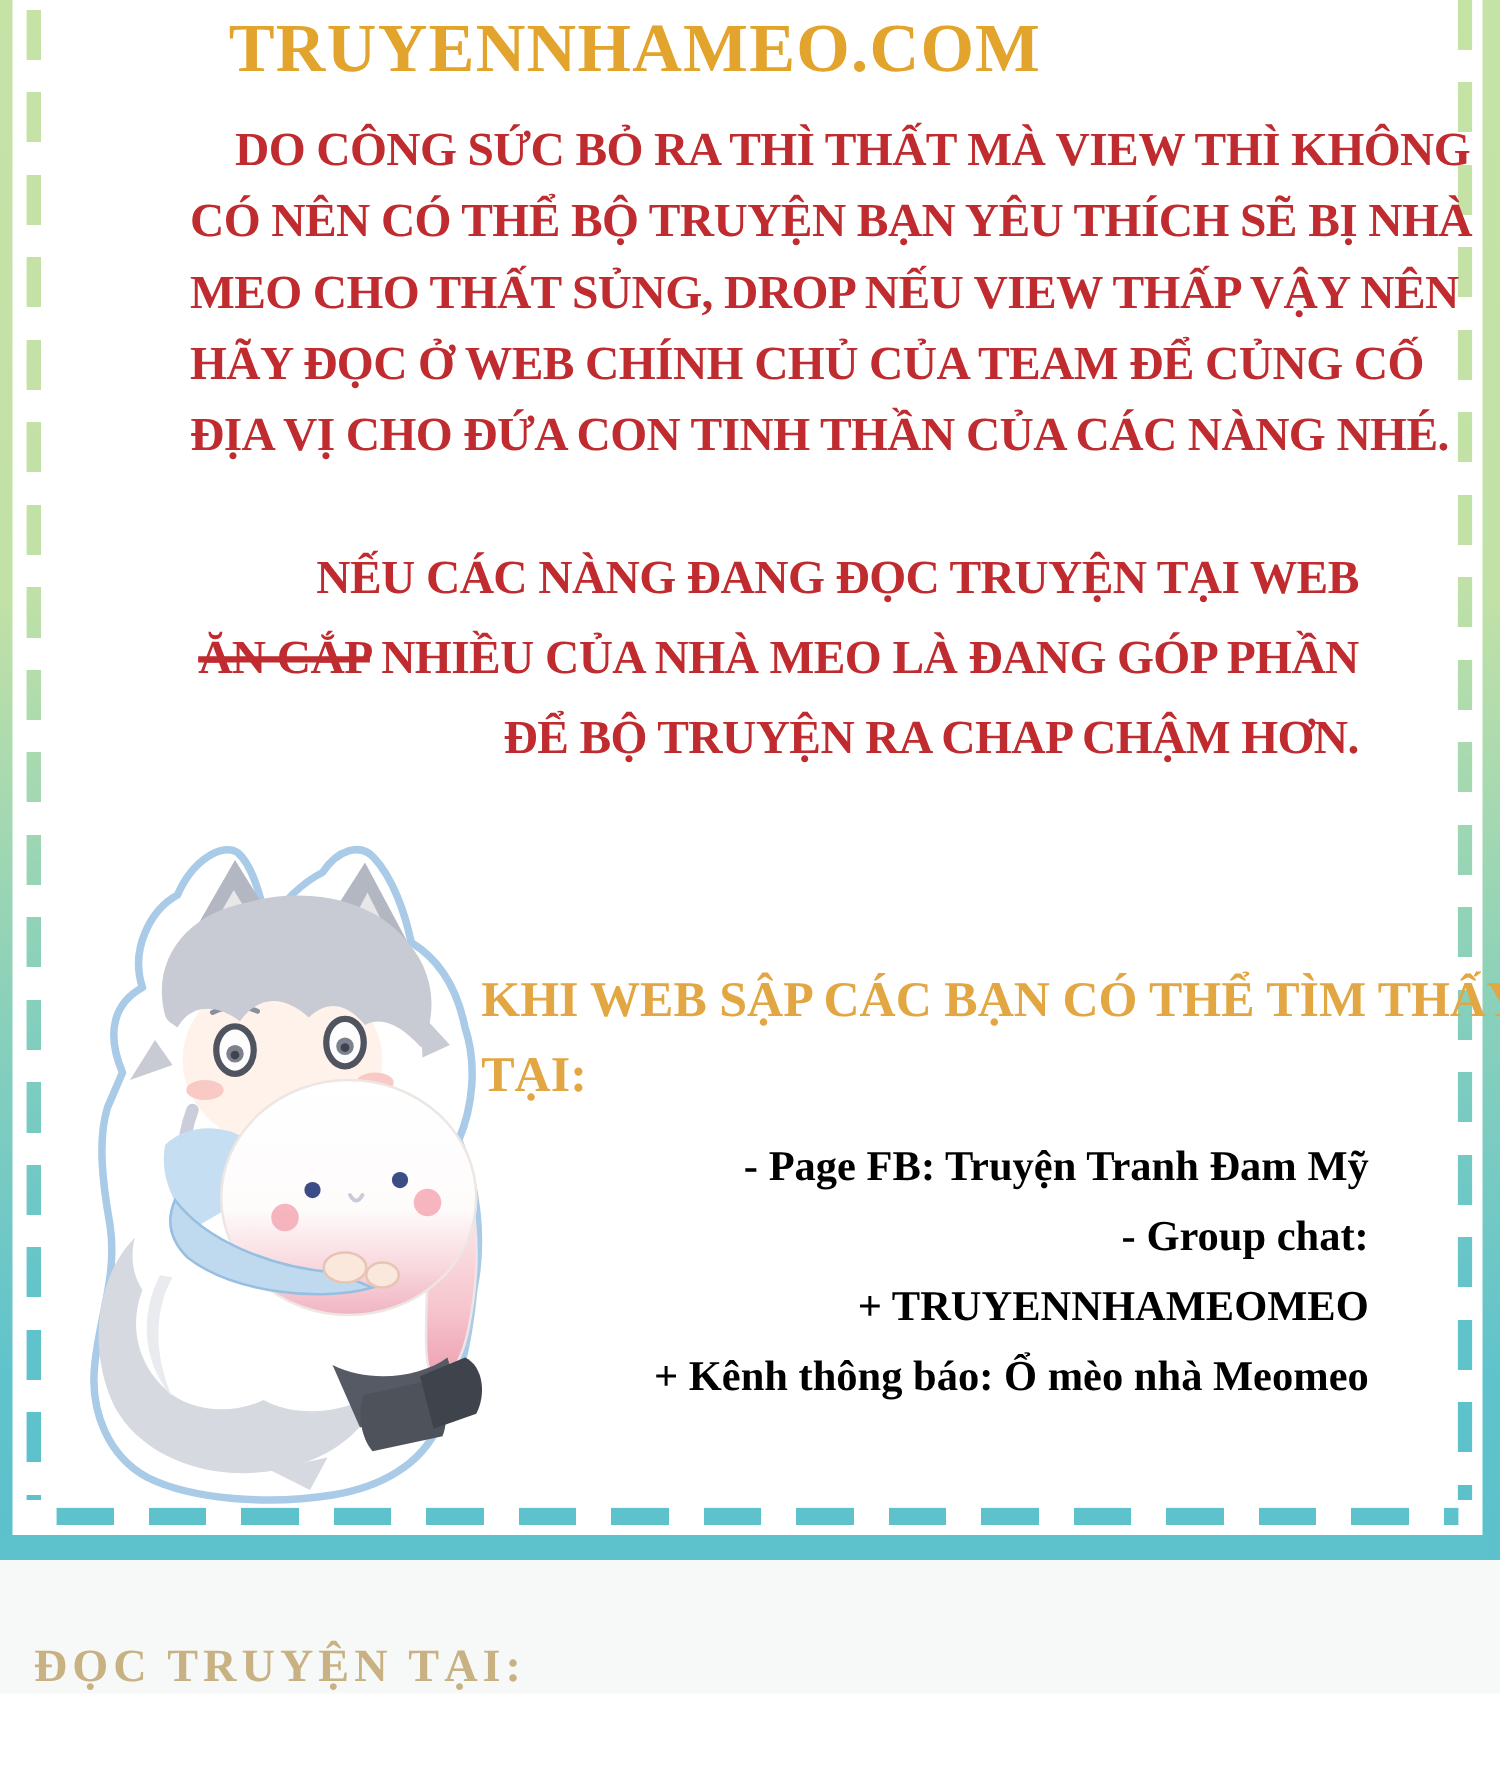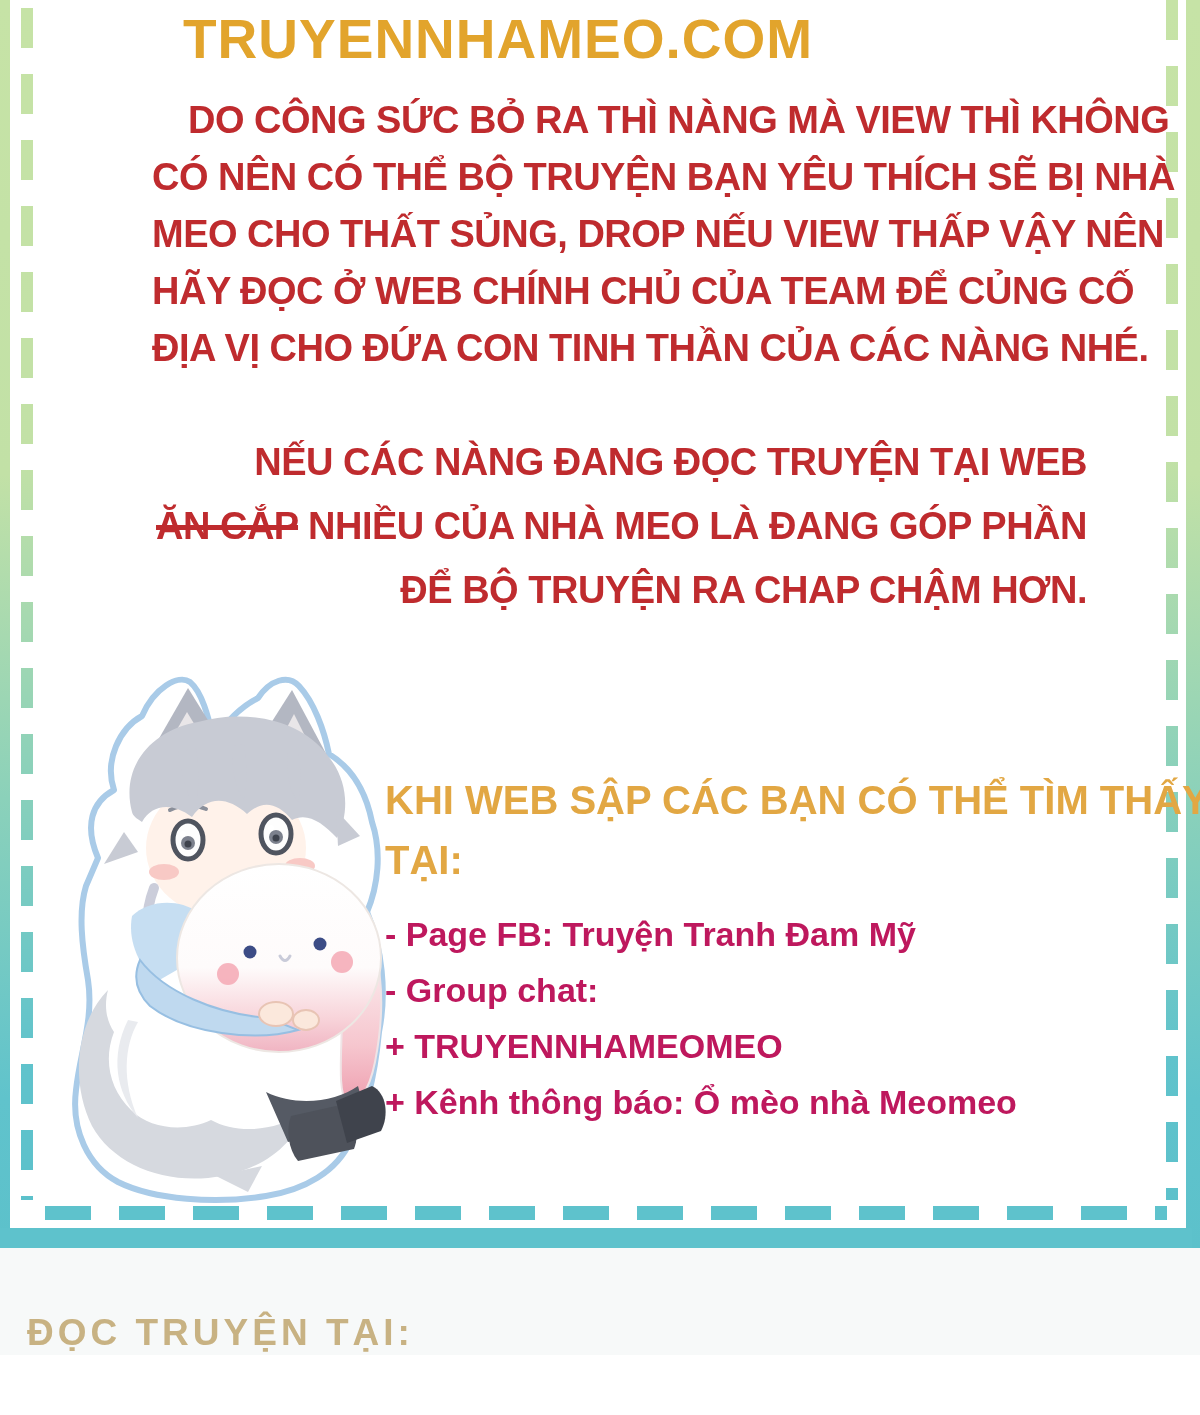--- a/index.html
+++ b/index.html
@@ -1,18 +1,18 @@
 <!DOCTYPE html>
 <html><head>
 <meta charset="utf-8">
 <style>
   html,body{margin:0;padding:0;background:#ffffff;}
   #page{
     position:relative;width:1200px;height:1355px;overflow:hidden;background:#ffffff;
-    font-family:Liberation Sans, sans-serif;font-weight:700;
+    font-family:Liberation Serif, serif;font-weight:700;
   }
   
   .strip-v{
     position:absolute;top:0;height:1248px;
     background:linear-gradient(to bottom,#C6E3A6 0%,#C2E1A6 38%,#8BD1BA 64%,#60C3CC 88%,#5CC1CB 100%);
   }
   #strip-left{left:0;width:10px;}
   #strip-right{left:1186px;width:14px;}
   .dash-v{
     position:absolute;width:12px;
@@ -38,21 +38,21 @@
   .notice{position:absolute;left:152px;width:935px;color:#BF2B2E;}
   #notice1{top:92px;}
   #notice2{top:430px;}
   .red-line{font-size:38px;line-height:57px;letter-spacing:-0.5px;white-space:nowrap;}
   #notice2 .red-line{line-height:64px;text-align:right;}
   .indent1{padding-left:36px;}
   .strike{text-decoration:line-through;text-decoration-thickness:5px;}
 
   #contacts{position:absolute;left:385px;top:770px;width:710px;color:#E2A743;}
   .contact-heading{font-size:40px;line-height:60px;letter-spacing:0;white-space:nowrap;}
-  #contact-items{margin-top:16px;color:#be185d;}
+  #contact-items{margin-top:16px;color:#000000;text-align:right;}
   .contact-item{font-size:34px;line-height:56px;white-space:nowrap;}
 
   #footer-label{
     position:absolute;left:27px;top:1312px;font-size:37px;letter-spacing:4px;
     color:#C8B283;white-space:nowrap;
   }
   #footer-site{
     position:absolute;left:27px;top:1362px;font-size:46px;letter-spacing:2px;
     color:#85B2DD;white-space:nowrap;
   }
@@ -69,21 +69,21 @@
   <div id="strip-right" class="strip-v"></div>
   <div id="dash-left" class="dash-v"></div>
   <div id="dash-right" class="dash-v"></div>
   <div id="dash-bottom"></div>
   <div id="bar-bottom"></div>
   <div id="footer-zone"></div>
 
   <div id="title">TRUYENNHAMEO.COM</div>
 
   <div id="notice1" class="notice">
-    <div class="red-line indent1">DO CÔNG SỨC BỎ RA THÌ NÀNG MÀ VIEW THÌ KHÔNG</div>
+    <div class="red-line indent1">DO CÔNG SỨC BỎ RA THÌ THẤT MÀ VIEW THÌ KHÔNG</div>
     <div class="red-line">CÓ NÊN CÓ THỂ BỘ TRUYỆN BẠN YÊU THÍCH SẼ BỊ NHÀ</div>
     <div class="red-line">MEO CHO THẤT SỦNG, DROP NẾU VIEW THẤP VẬY NÊN</div>
     <div class="red-line">HÃY ĐỌC Ở WEB CHÍNH CHỦ CỦA TEAM ĐỂ CỦNG CỐ</div>
     <div class="red-line">ĐỊA VỊ CHO ĐỨA CON TINH THẦN CỦA CÁC NÀNG NHÉ.</div>
   </div>
 
   <div id="notice2" class="notice">
     <div class="red-line indent1">NẾU CÁC NÀNG ĐANG ĐỌC TRUYỆN TẠI WEB</div>
     <div class="red-line"><span class="strike">ĂN CẮP</span><span> NHIỀU CỦA NHÀ MEO LÀ ĐANG GÓP PHẦN</span></div>
     <div class="red-line">ĐỂ BỘ TRUYỆN RA CHAP CHẬM HƠN.</div>

